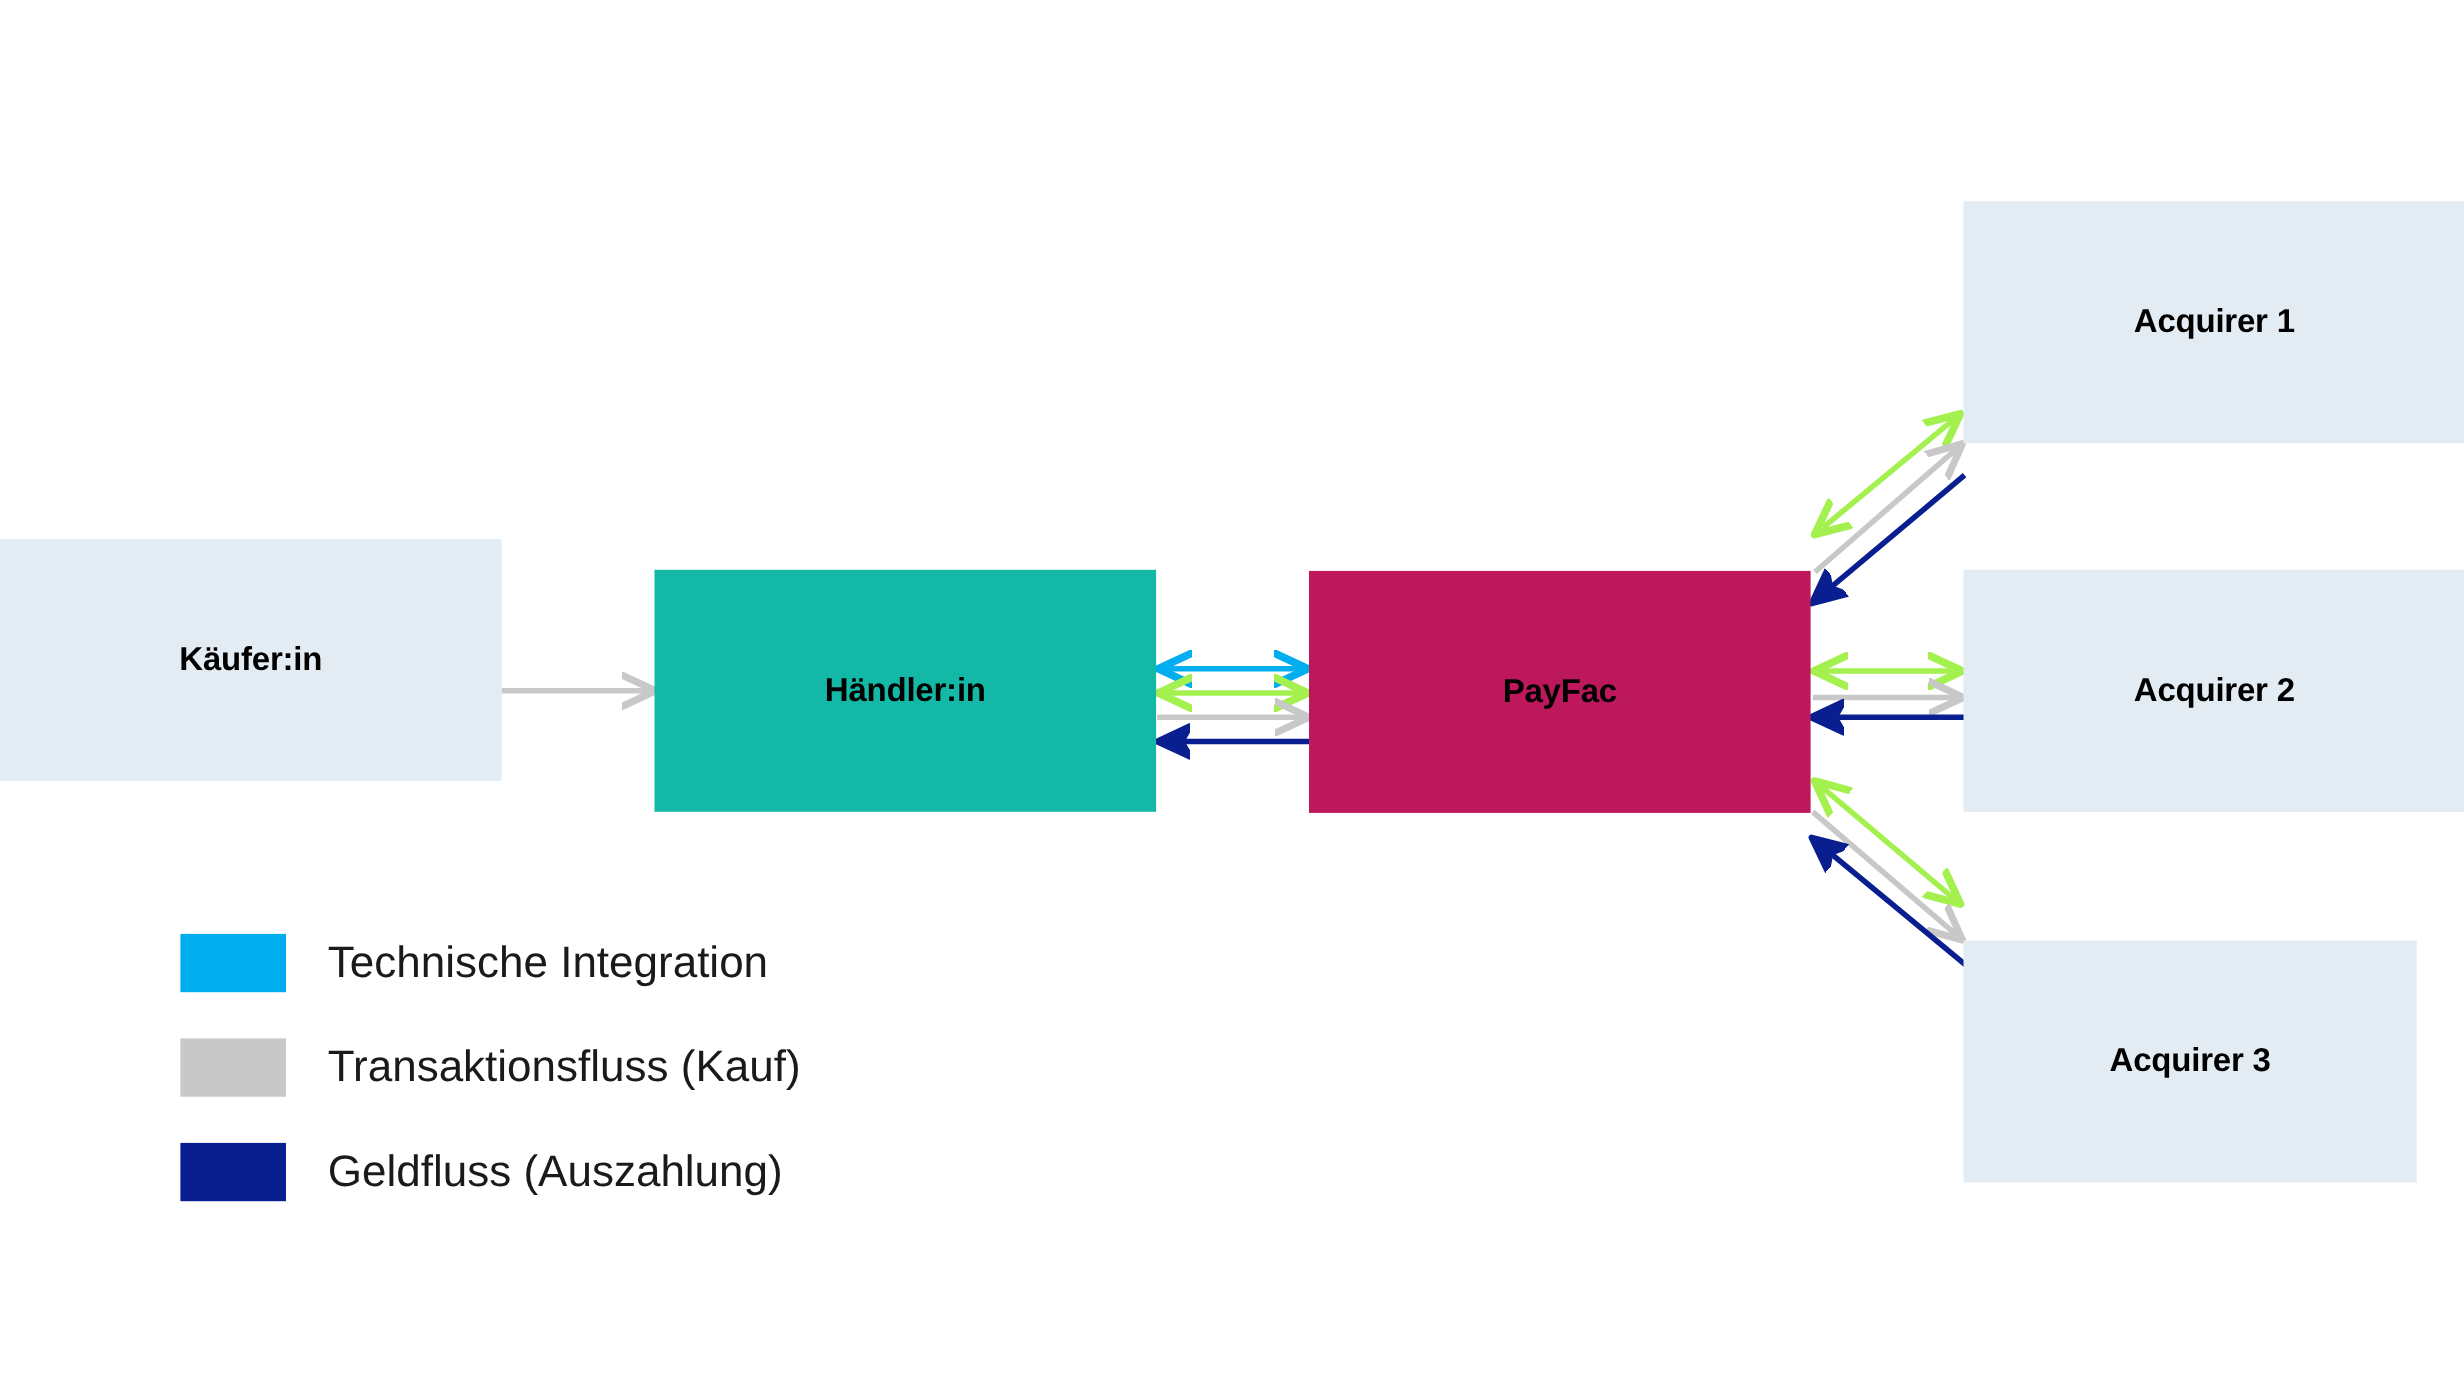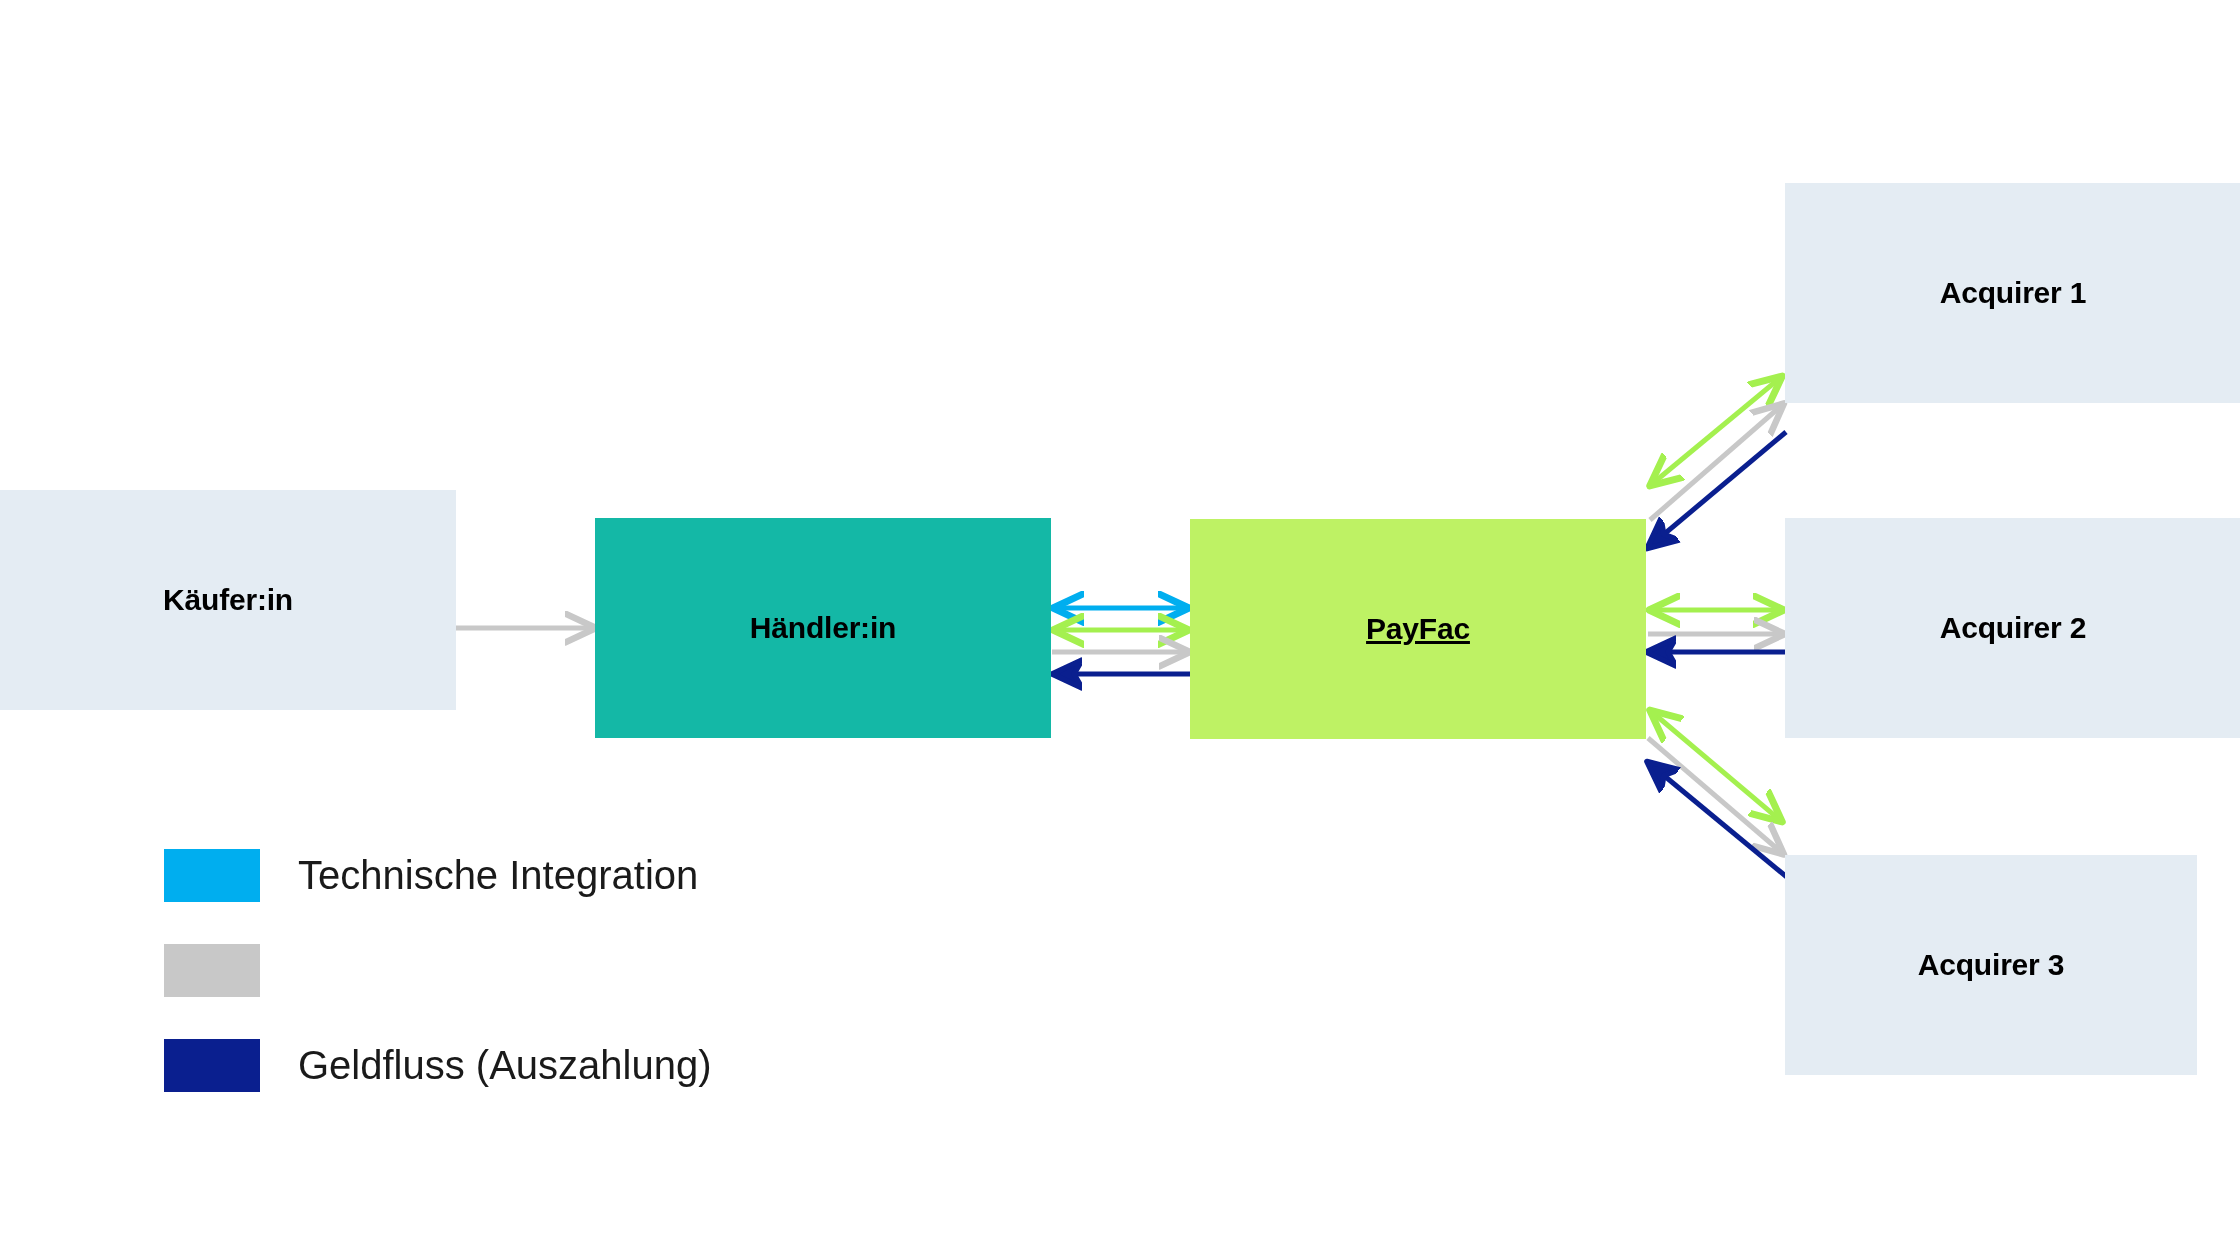--- a/index.html
+++ b/index.html
@@ -119,40 +119,41 @@
     <line x1="1648" y1="738" x2="1781" y2="852" stroke="#c8c8c8" stroke-width="5" marker-end="url(#ah-gray-end)"></line>
     <line x1="1788" y1="878" x2="1650" y2="764" stroke="#0a1f8f" stroke-width="5" marker-end="url(#ah-navy-end)"></line>
   </svg>
 
   <div class="node-box" id="node-kaeufer" style="background: rgb(228, 236, 243);">
     <span class="node-label">Käufer:in</span>
   </div>
   <div class="node-box" id="node-haendler" style="background: #14b8a6;">
     <span class="node-label">Händler:in</span>
   </div>
-  <div class="node-box" id="node-payfac" style="background: #bef264; text-decoration: underline;">
+  <div class="node-box" id="node-payfac" style="background: #be185d;">
     <span class="node-label">PayFac</span>
   </div>
   <div class="node-box" id="node-acq1" style="background: rgb(228, 236, 243);">
     <span class="node-label">Acquirer 1</span>
   </div>
   <div class="node-box" id="node-acq2" style="background: rgb(228, 236, 243);">
     <span class="node-label">Acquirer 2</span>
   </div>
   <div class="node-box" id="node-acq3" style="background: rgb(228, 236, 243);">
     <span class="node-label">Acquirer 3</span>
   </div>
 
   <div id="legend">
     <div class="legend-row">
       <span class="legend-swatch" style="background: rgb(0, 174, 239);"></span>
       <span class="legend-text">Technische Integration</span>
     </div>
     <div class="legend-row">
       <span class="legend-swatch" style="background: rgb(200, 200, 200);"></span>
+      <span class="legend-text">Transaktionsfluss (Kauf)</span>
     </div>
     <div class="legend-row">
       <span class="legend-swatch" style="background: rgb(10, 31, 143);"></span>
       <span class="legend-text">Geldfluss (Auszahlung)</span>
     </div>
   </div>
 
 </div>
 
 </body></html>

